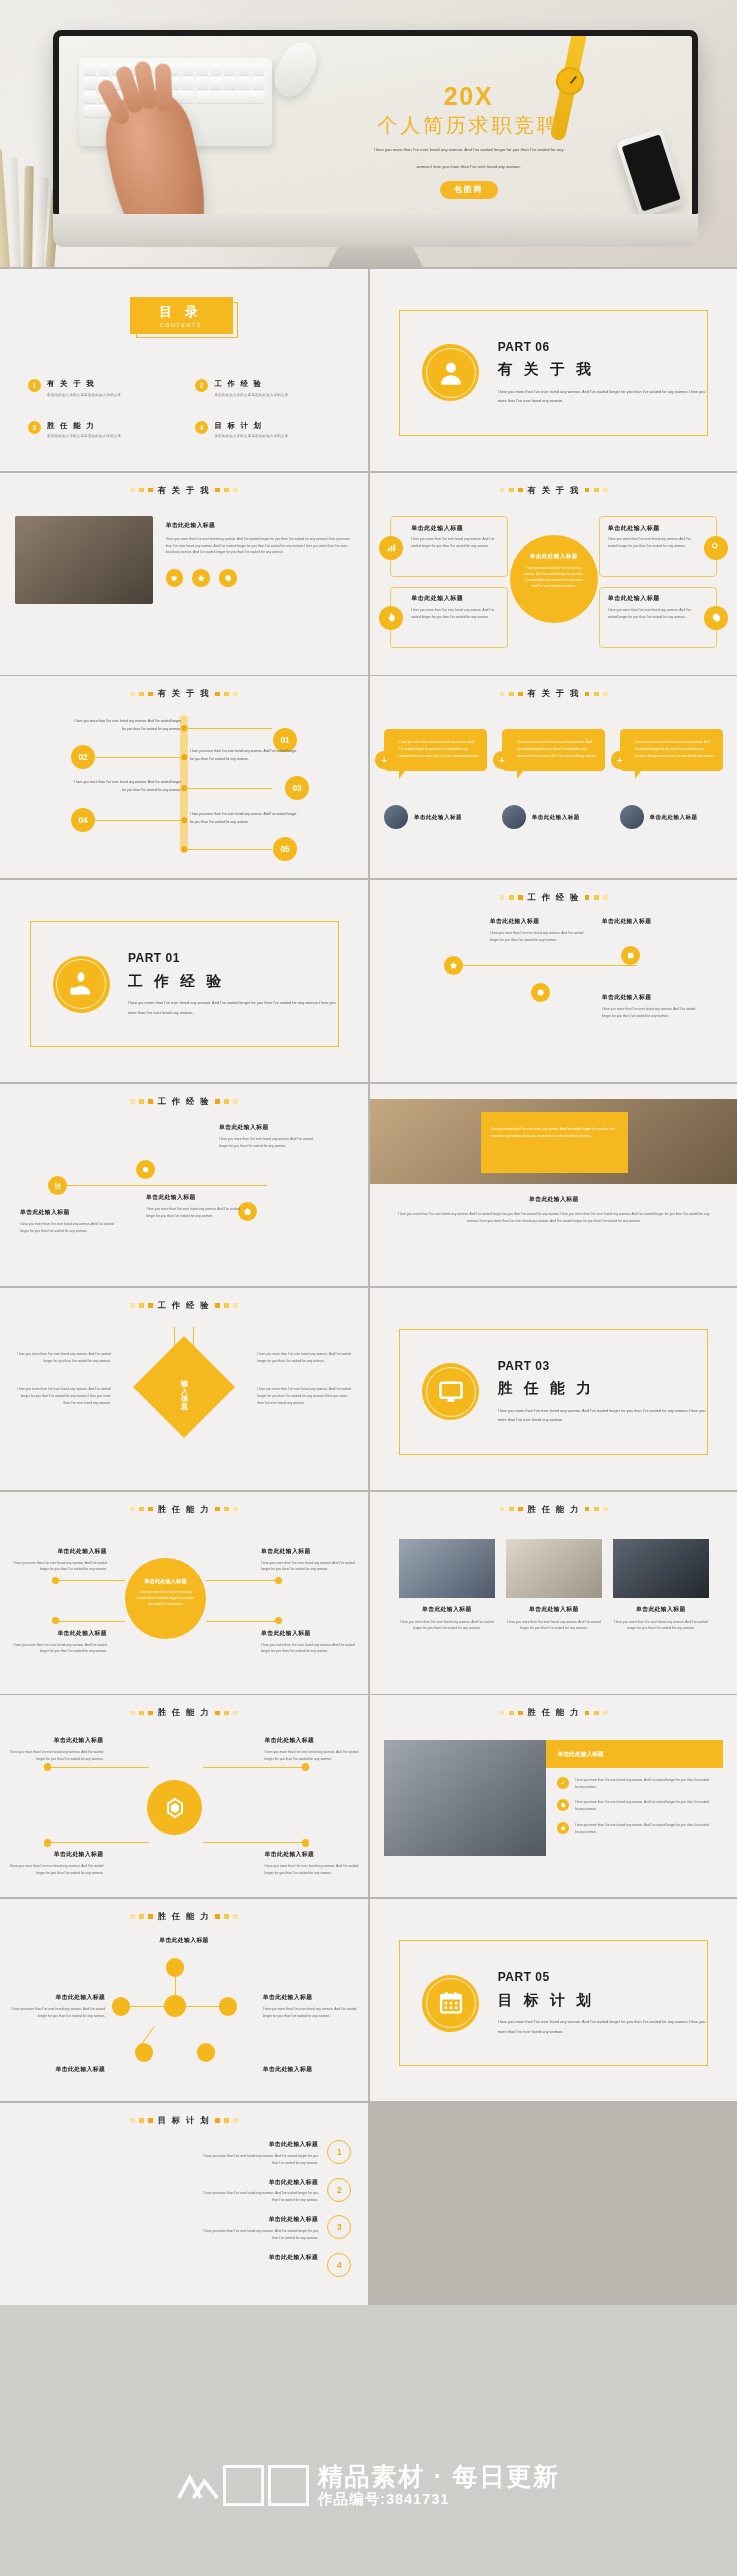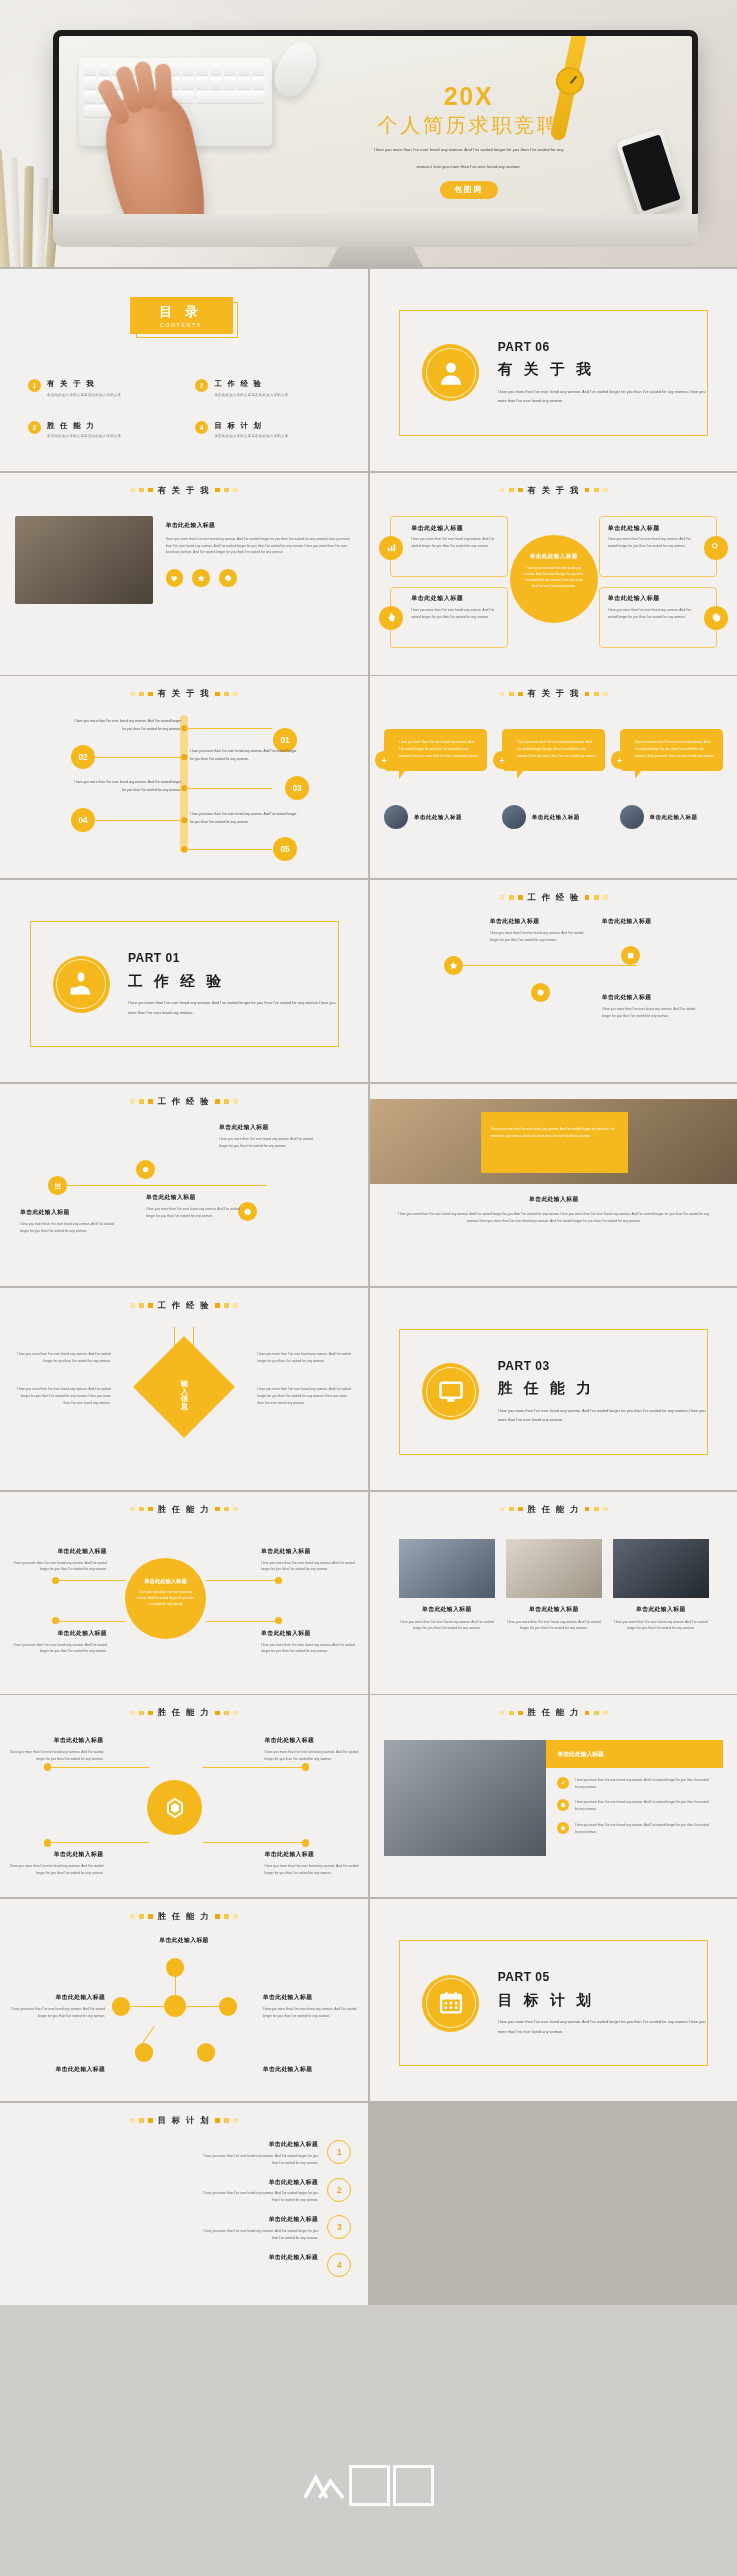--- a/index.html
+++ b/index.html
@@ -967,14 +967,18 @@
 
 <div class="wm">
   <div class="wm-logo">
     <svg class="wm-peak" viewBox="0 0 46 30">
       <path d="M2 28 L14 6 L26 28" fill="none" stroke="rgba(255,255,255,.92)" stroke-width="4"></path>
       <path d="M18 28 L30 10 L44 28" fill="none" stroke="rgba(255,255,255,.92)" stroke-width="4"></path>
     </svg>
     <div class="wm-mark"></div>
     <div class="wm-mark"></div>
   </div>
+  <div class="wm-col">
+    <div class="wm-txt">精品素材 · 每日更新</div>
+    <div class="wm-id">作品编号:3841731</div>
+  </div>
 </div>
 
 
 </body></html>

